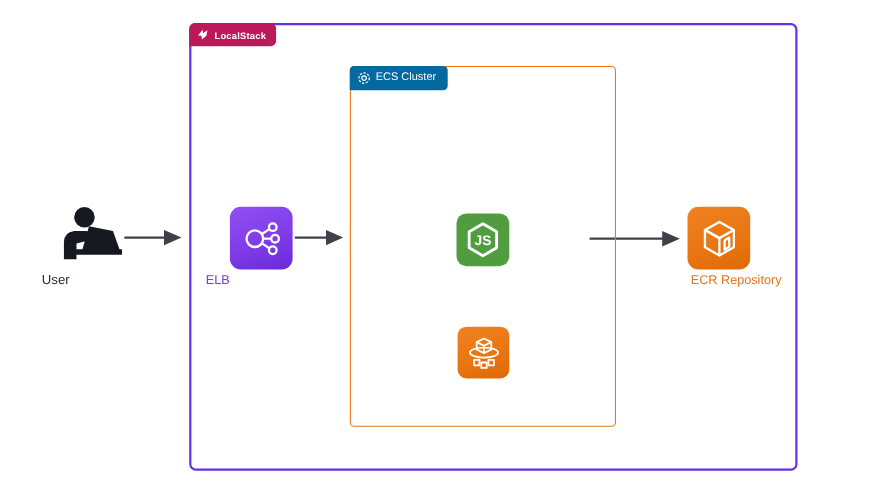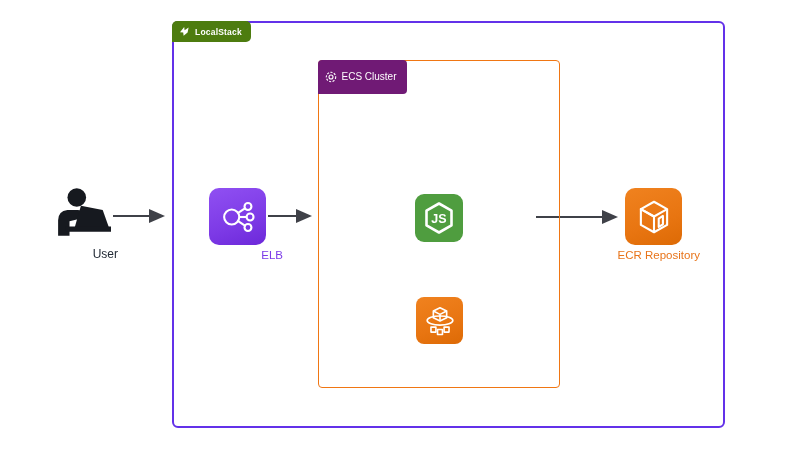--- a/index.html
+++ b/index.html
@@ -16,44 +16,44 @@
   .backend-service-box { left: 343px; top: 113px; width: 192px; height: 250px;
     border: 1.5px solid #30343d; border-radius: 8px; }
   .backend-task-box { left: 362px; top: 159px; width: 156px; height: 116px;
     border: 1.5px solid #30343d; border-radius: 8px; }
 
   
   .badge { position: absolute; display: flex; align-items: center; gap: 5px;
     color: #ffffff; white-space: nowrap; }
   .badge svg { flex: 0 0 auto; display: block; }
   .badge-localstack { left: -2px; top: -2px; height: 21px; padding: 0 9px 0 7px;
-    background: #4d7c0f; border-radius: 5px 5px 5px 0;
+    background: #be185d; border-radius: 5px 5px 5px 0;
     font-size: 8.5px; font-weight: bold; letter-spacing: .2px; }
-  .badge-ecs { left: -1.5px; top: -1.5px; height: 34px; padding: 0 10px 0 7px;
-    background: #701a75; border-radius: 4px 4px 4px 0; font-size: 10px; }
+  .badge-ecs { left: -1.5px; top: -1.5px; height: 22px; padding: 0 10px 0 7px;
+    background: #0369a1; border-radius: 4px 4px 4px 0; font-size: 10px; }
   .badge-dark { left: -1.5px; top: -1.5px; height: 22px; padding: 0 11px;
     background: #23272e; border-radius: 6px 4px 4px 0; font-size: 10px; }
 
   
   .tile { position: absolute; display: flex; align-items: center; justify-content: center; }
   .tile svg { display: block; }
   .tile-elb { left: 209px; top: 188px; width: 57px; height: 57px; border-radius: 10px;
     background: linear-gradient(160deg, #9050f2 0%, #7d3ae6 60%, #6c28d9 100%); }
   .tile-ecr { left: 625px; top: 188px; width: 57px; height: 57px; border-radius: 10px;
     background: linear-gradient(160deg, #f0821f 0%, #e87511 60%, #dd6a05 100%); }
   .tile-node { left: 415px; top: 194px; width: 48px; height: 48px; border-radius: 9px;
     background: #4f9d3f; }
   .tile-ecs-service { left: 416px; top: 297px; width: 47px; height: 47px; border-radius: 8px;
     background: linear-gradient(160deg, #f0821f 0%, #e87511 60%, #dd6a05 100%); }
 
   
-  .node-label { position: absolute; text-align: right; font-size: 11.5px; }
+  .node-label { position: absolute; text-align: left; font-size: 11.5px; }
   .label-user { left: 38px; top: 247px; width: 80px; color: #232b36; font-size: 12px; }
-  .label-elb { left: 203px; top: 249px; width: 80px; color: #7b3be8; }
-  .label-ecr { left: 608px; top: 249px; width: 92px; color: #e8741a; }
+  .label-elb { left: 187px; top: 249px; width: 80px; color: #7b3be8; }
+  .label-ecr { left: 628px; top: 249px; width: 92px; color: #e8741a; }
   .label-node { left: 369px; top: 247px; width: 142px; color: #55a04a; font-size: 11px; }
 
   
   .user-figure { position: absolute; left: 55px; top: 188px; width: 56px; height: 48px; }
 
   
   .arrows { position: absolute; left: 0; top: 0; width: 800px; height: 450px;
     pointer-events: none; }
 </style>
 </head>

